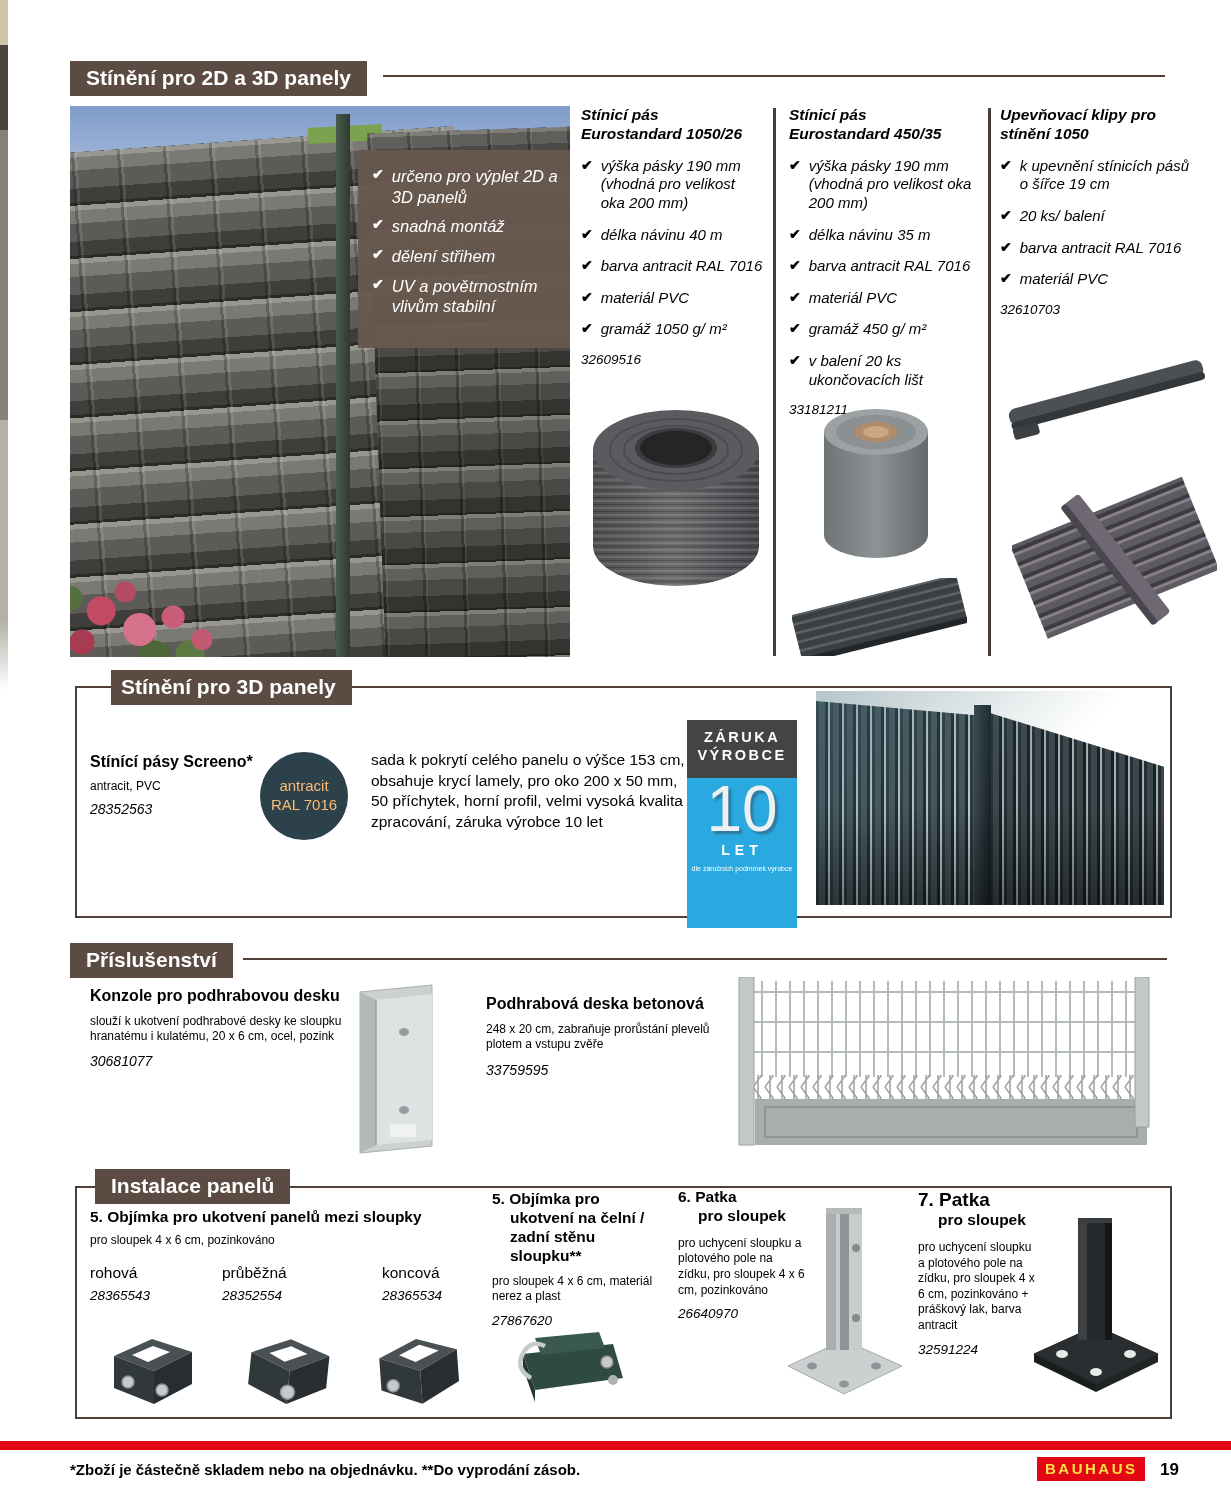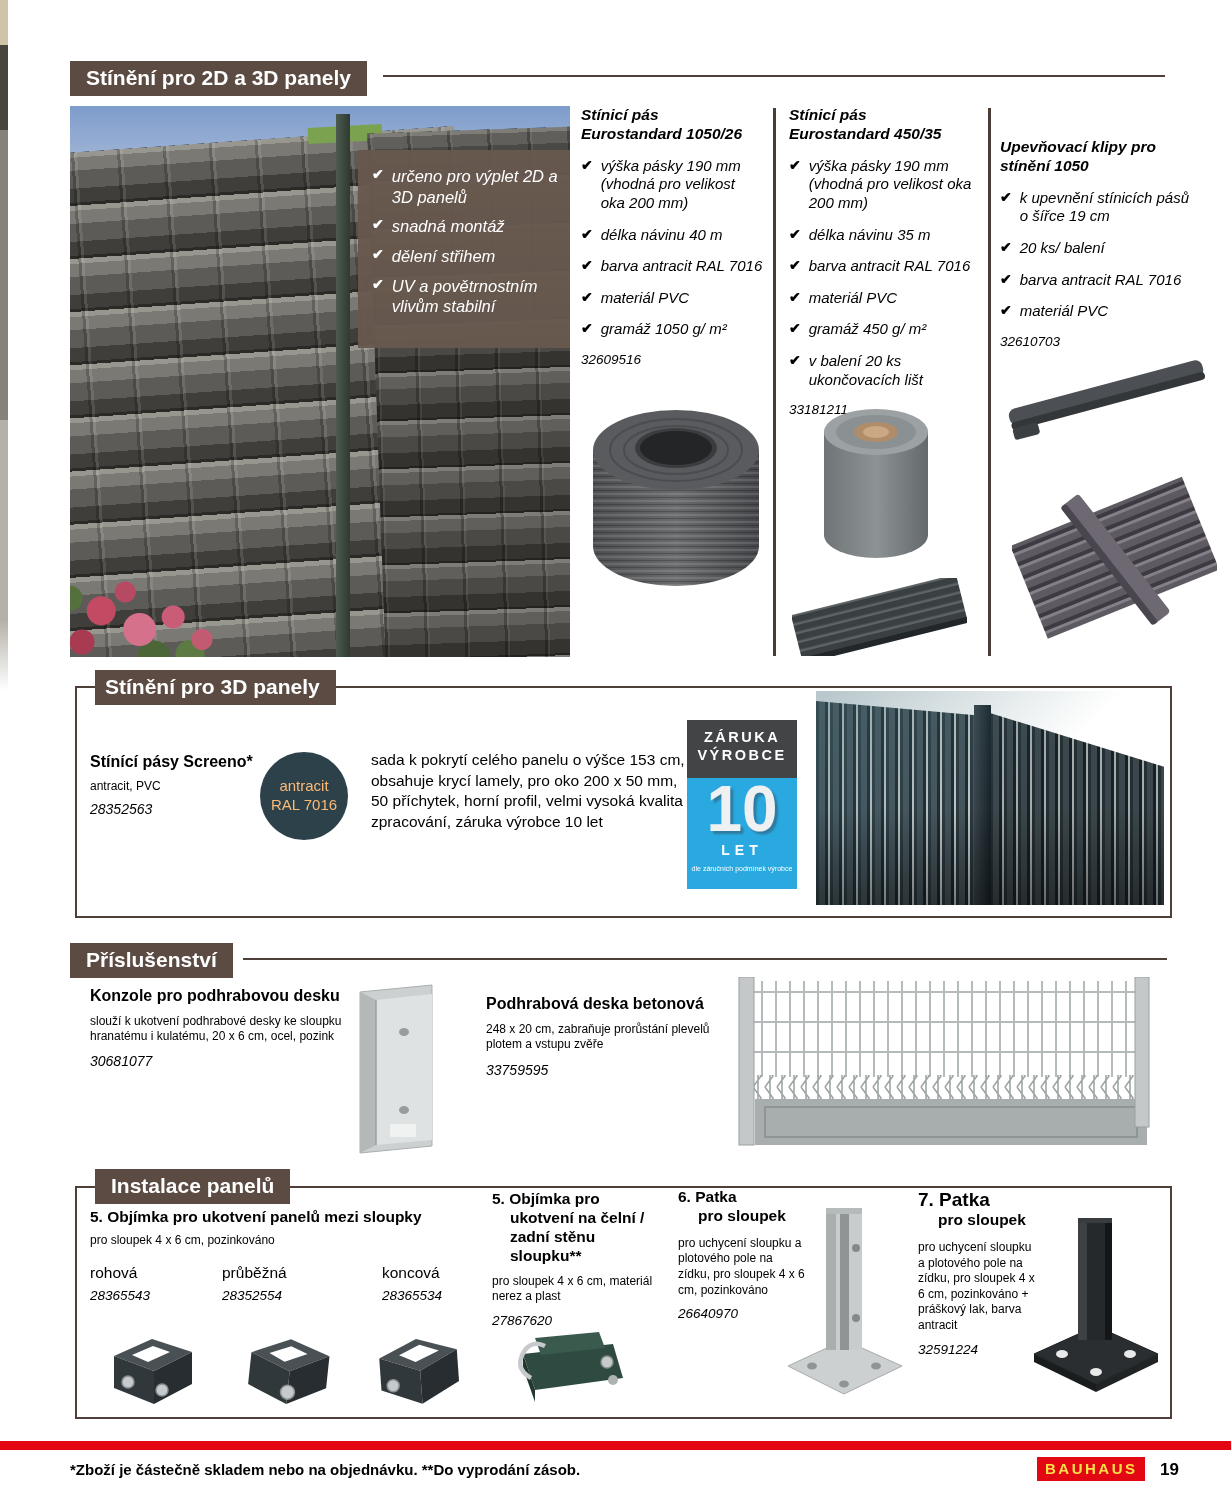--- a/index.html
+++ b/index.html
@@ -47,21 +47,21 @@
     background:rgba(104,88,79,.96);padding:16px 10px 0 14px;box-sizing:border-box;color:#fff;}
   .overlay .bullet{font-size:16.5px;margin-bottom:9px;line-height:1.25;}
 
   
   .swatch{border-radius:50%;background:#2c4149;color:#fdba74;display:flex;flex-direction:column;
           align-items:center;justify-content:center;font-size:15px;line-height:1.25;}
   .desc{font-size:15.5px;line-height:1.33;}
   .badge{background:#2aa9e0;overflow:hidden;}
   .badge-top{height:50px;background:#424446;color:#fff;text-align:center;padding-top:8px;
              font-weight:bold;font-size:14.5px;letter-spacing:2.5px;line-height:1.25;}
-  .badge-num{font-size:64px;font-weight:bold;color:#eef0f1;text-align:center;line-height:.95;
+  .badge-num{font-size:64px;font-weight:normal;color:#eef0f1;text-align:center;line-height:.95;
              text-shadow:3px 3px 2px rgba(50,85,110,.55);margin-top:1px;}
   .badge-let{color:#fff;text-align:center;font-weight:bold;letter-spacing:5px;font-size:14px;margin-top:2px;}
   .badge-note{color:#fff;font-size:7px;text-align:center;margin-top:7px;}
   .fence3d{overflow:hidden;}
   .f3-left,.f3-right{position:absolute;
     background:repeating-linear-gradient(90deg,#2a373d 0 3px,#45535a 3px 9px,#1b262b 9px 12px,#c3c9c9 12px 14px);}
   .f3-left{left:0;top:10px;width:160px;height:204px;clip-path:polygon(0 0,100% 7%,100% 100%,0 100%);}
   .f3-right{left:174px;top:22px;width:174px;height:192px;clip-path:polygon(0 0,100% 28%,100% 100%,0 100%);
     filter:brightness(.85);}
   .f3-post{position:absolute;left:158px;top:14px;width:17px;height:200px;background:linear-gradient(90deg,#39444a,#162025);}
@@ -226,21 +226,21 @@
         </pattern>
       </defs>
       <g transform="rotate(-14 87 39)">
         <rect x="2" y="16" width="170" height="48" fill="url(#slatp)"></rect>
         <rect x="2" y="60" width="170" height="6" fill="#22262a"></rect>
       </g>
     </svg>
   </div>
 
   <div class="abs" style="left:1000px;top:106px;width:222px;">
-    <div class="ptitle" style="width:170px;margin-top:32px;">Upevňovací klipy pro stínění 1050</div>
+    <div class="ptitle" style="width:170px;">Upevňovací klipy pro stínění 1050</div>
     <div class="bullet" style="width:190px;">
         <span class="chk">✔</span>
         <span>k upevnění stínicích pásů o šířce 19 cm</span>
       </div>
     <div class="bullet">
         <span class="chk">✔</span>
         <span>20 ks/ balení</span>
       </div>
     <div class="bullet">
         <span class="chk">✔</span>
@@ -274,34 +274,34 @@
         <rect x="10" y="48" width="185" height="100" fill="url(#bundlep)"></rect>
       </g>
       <g transform="rotate(52 102 97)">
         <rect x="30" y="86" width="150" height="22" rx="4" fill="#6d6871"></rect>
         <rect x="30" y="102" width="150" height="7" rx="3" fill="#4a4650"></rect>
       </g>
     </svg>
   </div>
 
   <div class="abs secbox" style="left:75px;top:686px;width:1093px;height:228px;"></div>
-  <div class="abs banner" style="left:95px;top:670px;padding-left:10px;">
+  <div class="abs banner" style="left:111px;top:670px;padding-left:10px;">
     <span>Stínění pro 3D panely</span>
   </div>
   <div class="abs" style="left:90px;top:752px;width:180px;">
     <div class="iname">Stínící pásy Screeno*</div>
     <div class="idesc" style="margin-top:7px;">antracit, PVC</div>
     <div class="icode" style="margin-top:7px;">28352563</div>
   </div>
   <div class="abs swatch" style="left:260px;top:752px;width:88px;height:88px;">
     <span>antracit</span>
     <span>RAL 7016</span>
   </div>
   <div class="abs desc" style="left:371px;top:750px;width:318px;">sada k pokrytí celého panelu o výšce 153 cm, obsahuje krycí lamely, pro oko 200 x 50 mm, 50 příchytek, horní profil, velmi vysoká kvalita zpracování, záruka výrobce 10 let</div>
-  <div class="abs badge" style="left:687px;top:720px;width:110px;height:169px;">
+  <div class="abs badge" style="left:687px;top:720px;width:110px;height:208px;">
     <div class="badge-top">
       <div>ZÁRUKA</div>
       <div>VÝROBCE</div>
     </div>
     <div class="badge-num">10</div>
     <div class="badge-let">LET</div>
     <div class="badge-note">dle záručních podmínek výrobce</div>
   </div>
   <div class="abs fence3d" style="left:816px;top:691px;width:348px;height:214px;">
     <div class="f3-left"></div>

